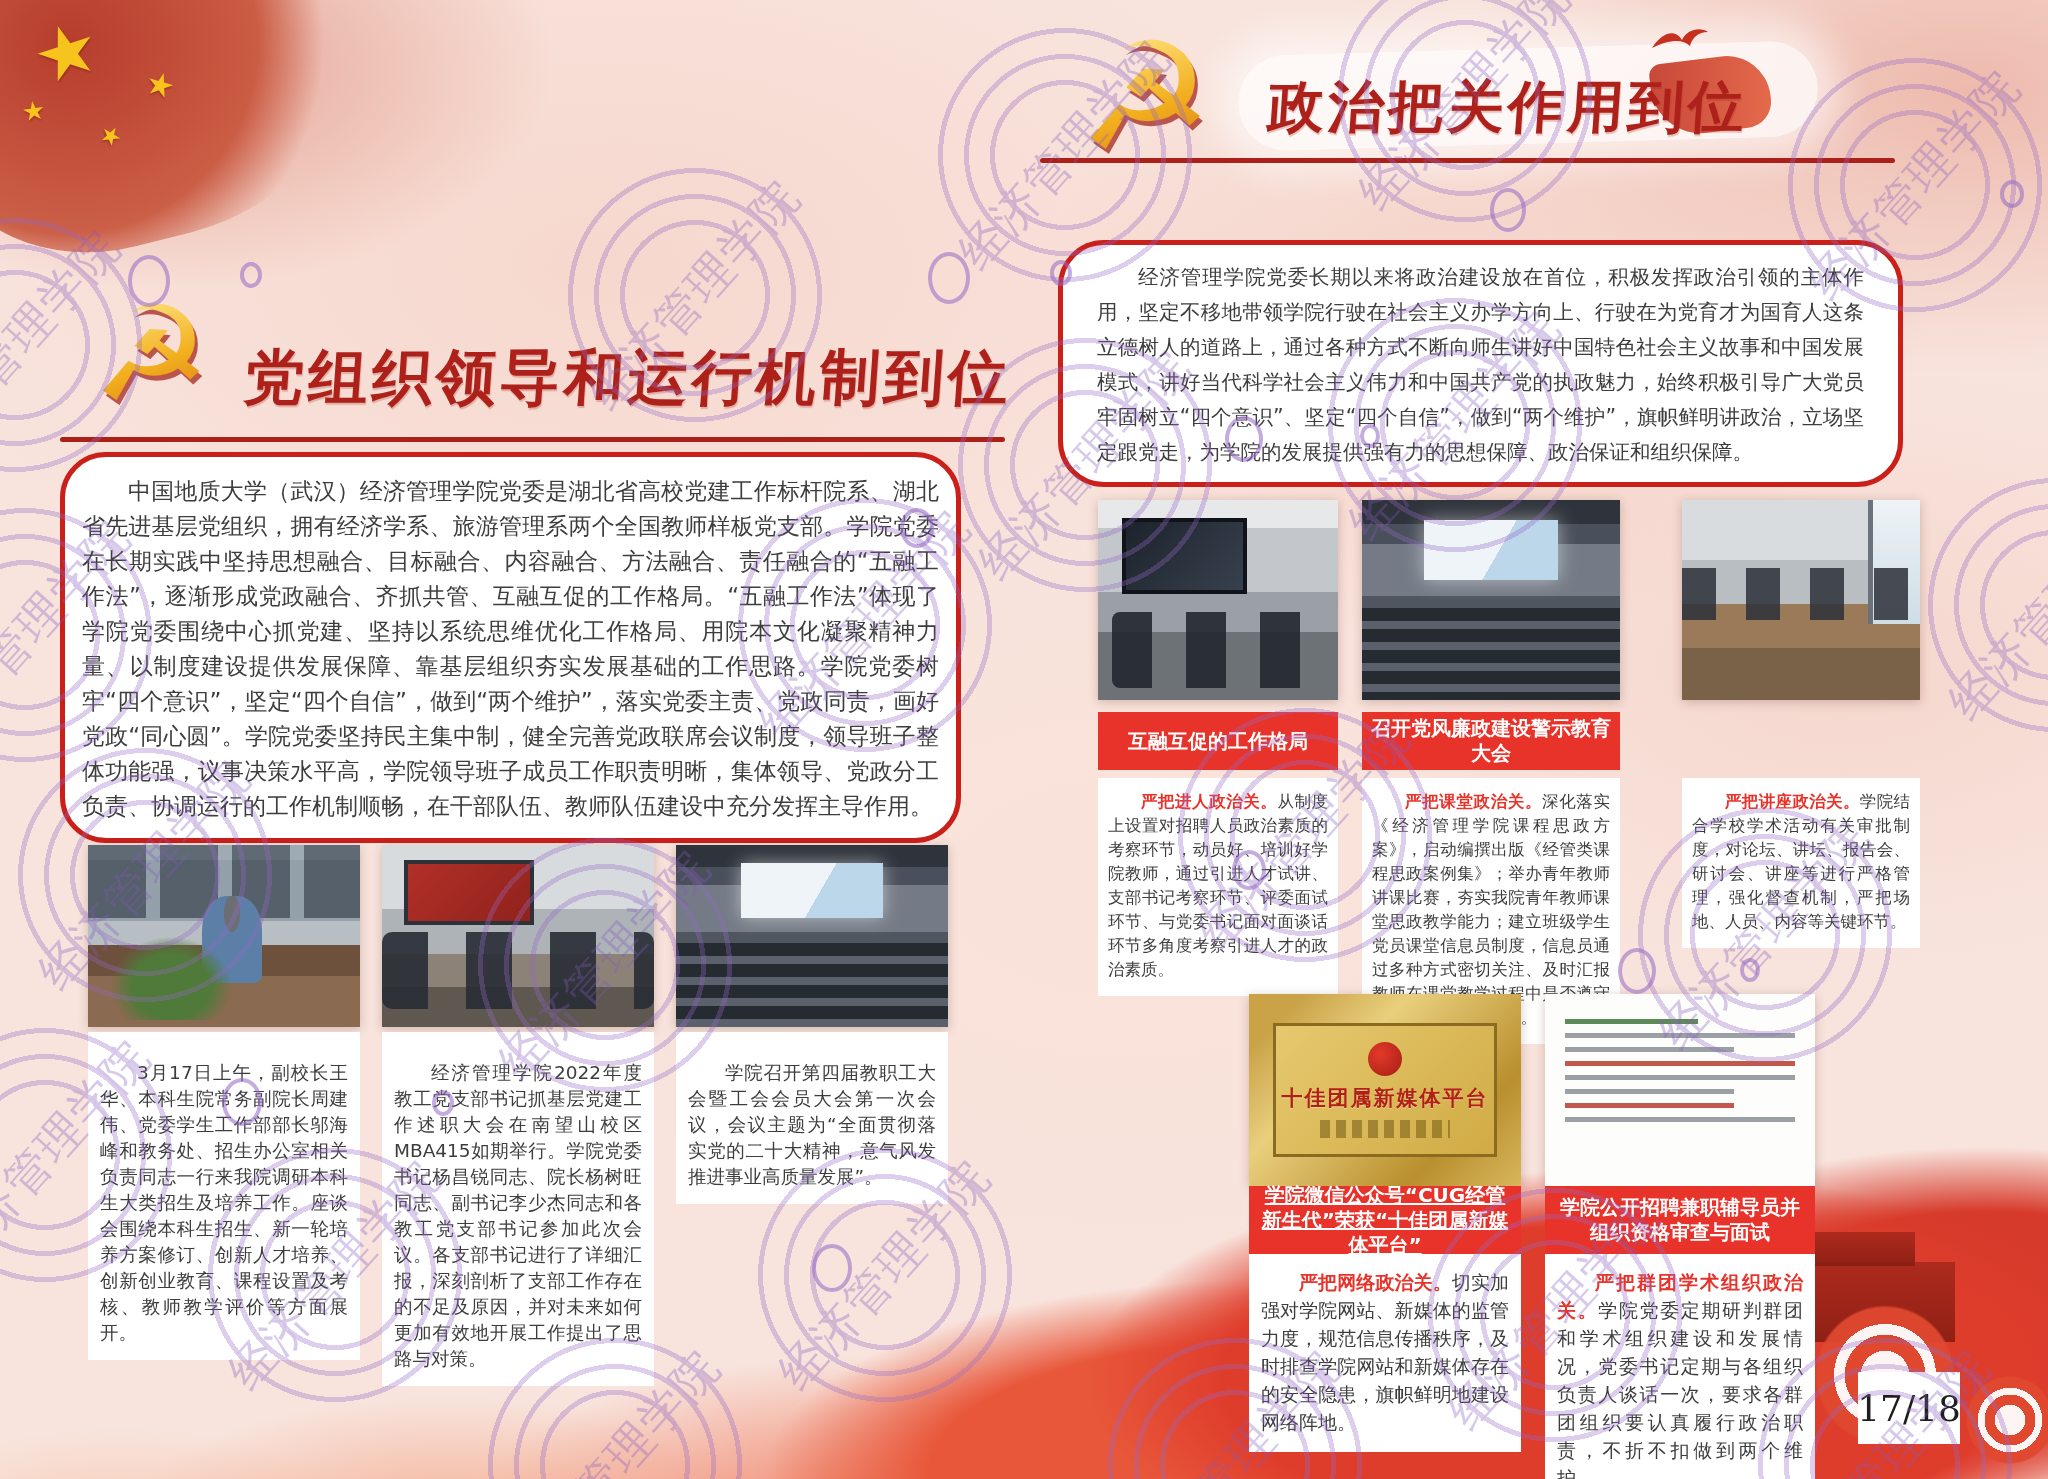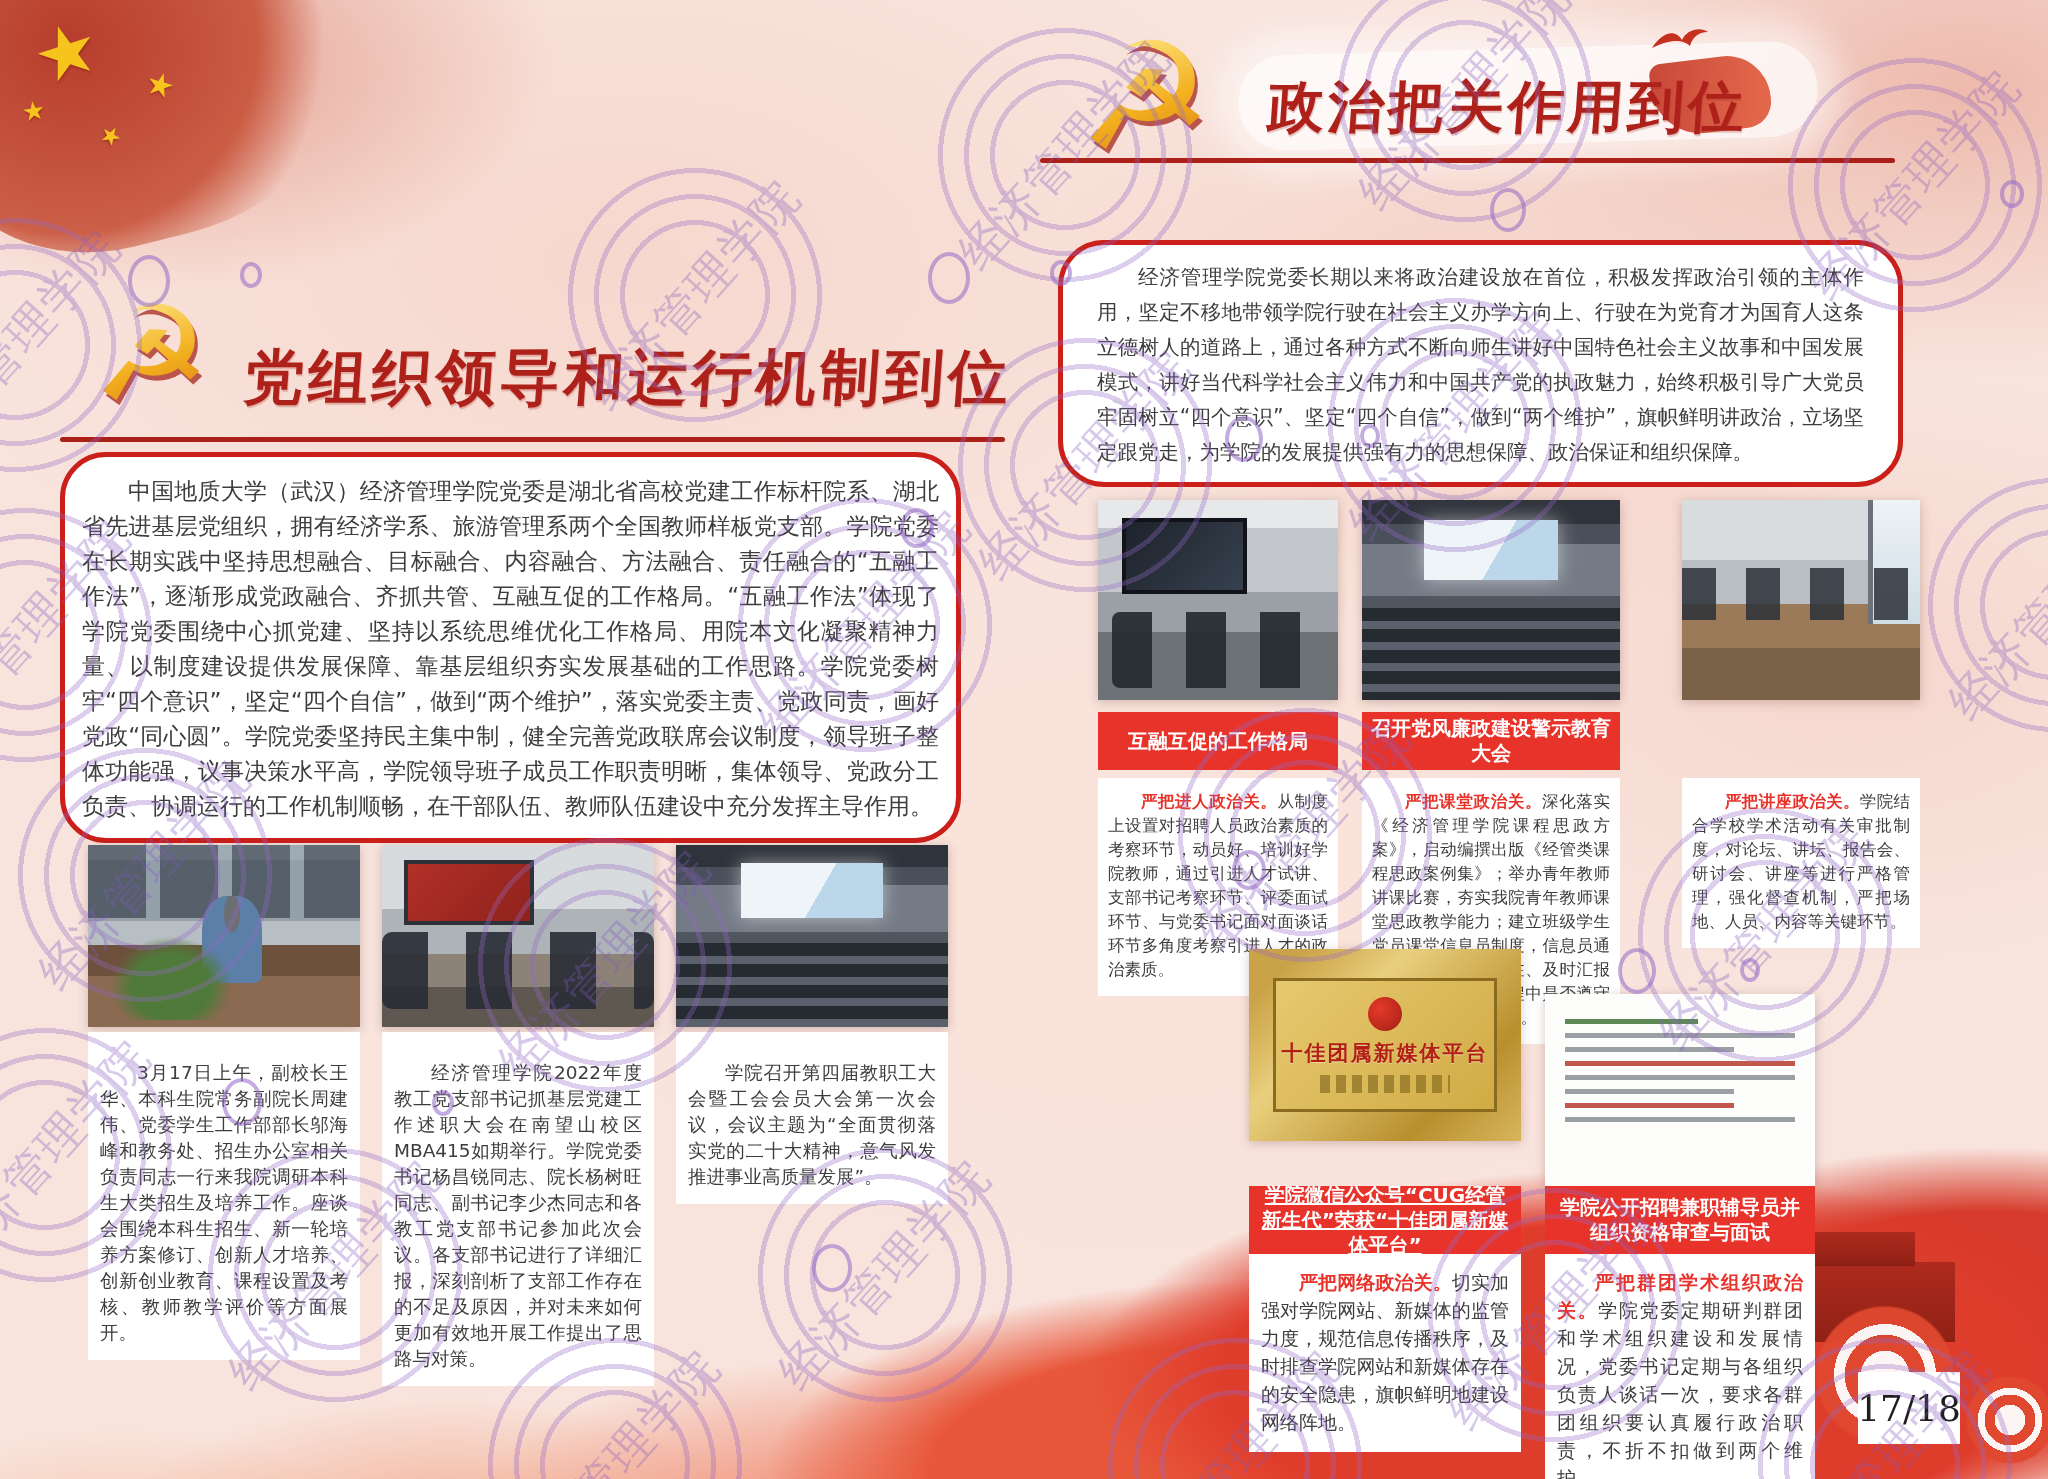--- a/index.html
+++ b/index.html
@@ -211,21 +211,21 @@
   <div class="abs colbox" style="left:1098px; top:778px; width:240px;">
     <p><span class="lead">严把进人政治关。</span><span>从制度上设置对招聘人员政治素质的考察环节，动员好、培训好学院教师，通过引进人才试讲、支部书记考察环节、评委面试环节、与党委书记面对面谈话环节多角度考察引进人才的政治素质。</span></p>
   </div>
   <div class="abs colbox" style="left:1362px; top:778px; width:258px;">
     <p><span class="lead">严把课堂政治关。</span><span>深化落实《经济管理学院课程思政方案》，启动编撰出版《经管类课程思政案例集》；举办青年教师讲课比赛，夯实我院青年教师课堂思政教学能力；建立班级学生党员课堂信息员制度，信息员通过多种方式密切关注、及时汇报教师在课堂教学过程中是否遵守政治纪律和政治规矩。</span></p>
   </div>
   <div class="abs colbox" style="left:1682px; top:778px; width:238px;">
     <p><span class="lead">严把讲座政治关。</span><span>学院结合学校学术活动有关审批制度，对论坛、讲坛、报告会、研讨会、讲座等进行严格管理，强化督查机制，严把场地、人员、内容等关键环节。</span></p>
   </div>
 
-  <div class="abs photo ph-plaque" style="left:1249px; top:949px; width:272px; height:192px;">
+  <div class="abs photo ph-plaque" style="left:1249px; top:994px; width:272px; height:192px;">
     <div class="plaque-inner">
       <div class="plaque-emblem"></div>
       <div class="plaque-text">十佳团属新媒体平台</div>
       <div class="plaque-sub"></div>
     </div>
   </div>
   <div class="abs photo ph-doc" style="left:1545px; top:994px; width:270px; height:192px;">
     <div class="dl green"></div>
     <div class="dl"></div>
     <div class="dl short"></div>

